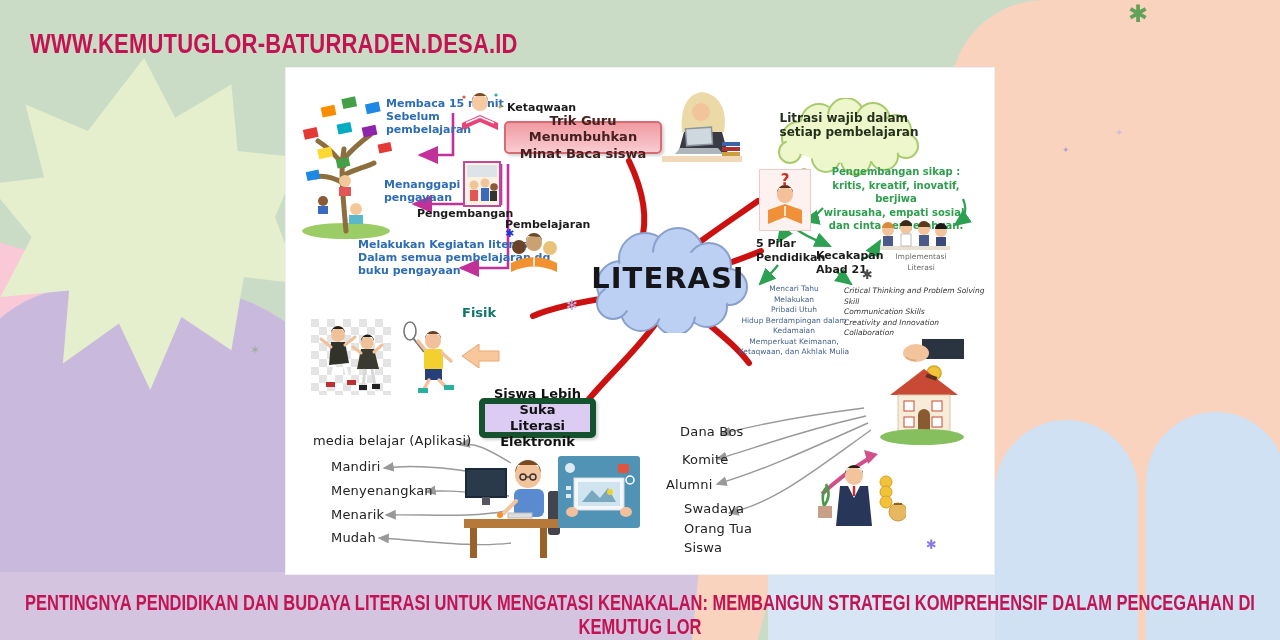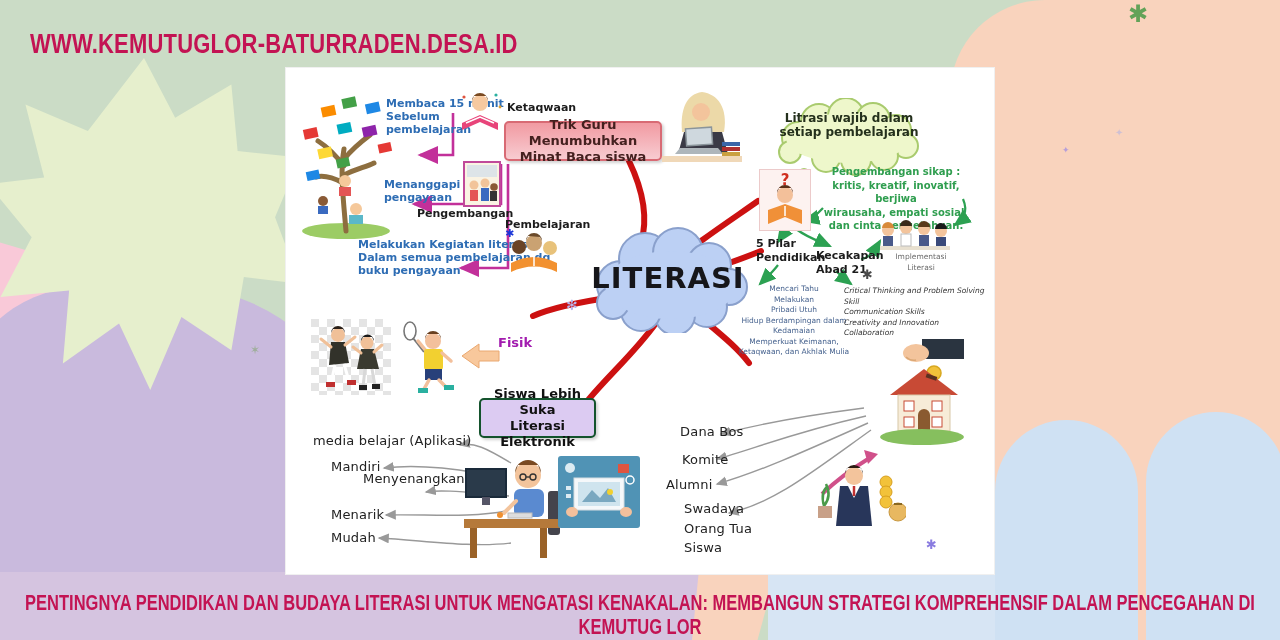--- a/index.html
+++ b/index.html
@@ -25,23 +25,23 @@
     transform:scaleY(1.3);transform-origin:top center;}
   
   .panel{left:285px;top:67px;width:710px;height:508px;background:#ffffff;z-index:5;border:1px solid #f0f0f0;box-sizing:border-box;}
   .panel *{box-sizing:border-box;}
   .ml{white-space:pre-line;}
   .blue-label{color:#2e6db4;font-weight:bold;font-size:11px;line-height:1.2;}
   .black-label{color:#1c1c1c;font-weight:bold;font-size:11px;}
   .node-box{display:flex;align-items:center;justify-content:center;text-align:center;border-radius:5px;line-height:1.25;}
   .pink-box{background:linear-gradient(#f19aa2,#f8ccd1);border:2px solid #d86a74;color:#44201f;font-weight:bold;font-size:13px;box-shadow:2px 2px 3px rgba(0,0,0,.18);}
   .orange-box{background:linear-gradient(#f3ae6e,#fbd9ae);border:1px solid #d89858;color:#3c3630;font-weight:bold;font-size:12px;box-shadow:2px 2px 3px rgba(0,0,0,.15);}
-  .purple-box{background:#dccbf2;border:2px solid #14532d;color:#111;font-weight:bold;font-size:13px;box-shadow:2px 2px 3px rgba(0,0,0,.18);}
+  .purple-box{background:#dccbf2;border:6px solid #14532d;color:#111;font-weight:bold;font-size:13px;box-shadow:2px 2px 3px rgba(0,0,0,.18);}
   .blue-box{background:#c6ebf7;border:2px solid #58808e;color:#173a66;font-weight:bold;font-size:13px;box-shadow:2px 2px 3px rgba(0,0,0,.15);}
-  .cloud-label{display:flex;align-items:center;justify-content:center;text-align:center;}
+  .cloud-label{display:flex;align-items:center;justify-content:center;}
   .list-item{color:#222;font-size:13px;letter-spacing:.2px;}
   .tiny{font-size:7.5px;line-height:1.4;}
   .pilar-list{color:#47638f;text-align:center;}
   .skills-list{color:#333;font-style:italic;}
   .impl-label{color:#6b6b6b;text-align:center;}
   .sikap{color:#2f9e4f;font-weight:bold;font-size:10px;line-height:1.35;text-align:center;}
   .star{z-index:8;line-height:1;}
   .checker{background:repeating-conic-gradient(#ffffff 0% 25%, #e4e4e4 0% 50%) 0 0/16px 16px;}
   svg{display:block;}
 </style>
@@ -153,38 +153,38 @@
           <circle cx="52" cy="60" r="14"></circle>
         <circle cx="16" cy="54" r="11"></circle>
           <circle cx="30" cy="76" r="5"></circle>
           <circle cx="22" cy="85" r="3"></circle>
       </g>
       <ellipse cx="74" cy="40" rx="62" ry="25" fill="#eef7cb"></ellipse>
     </svg>
     <div class="abs cloud-label ml" style="left:492px;top:30px;width:142px;height:54px;font-size:12px;font-weight:bold;color:#24301c;">Litrasi wajib dalam
 setiap pembelajaran</div>
 
-    <div class="abs node-box pink-box ml" style="left:218px;top:53px;width:158px;height:40px;">Trik Guru Menumbuhkan
+    <div class="abs node-box pink-box ml" style="left:218px;top:53px;width:158px;height:33px;">Trik Guru Menumbuhkan
 Minat Baca siswa</div>
     <div class="abs node-box purple-box ml" style="left:193px;top:330px;width:117px;height:40px;">Siswa Lebih Suka
 Literasi Elektronik</div>
 
     <div class="abs blue-label ml" style="left:100px;top:29px;">Membaca 15 menit
 Sebelum
 pembelajaran</div>
     <div class="abs black-label" style="left:221px;top:33px;">Ketaqwaan</div>
     <div class="abs blue-label ml" style="left:98px;top:110px;">Menanggapi buku
 pengayaan</div>
     <div class="abs black-label" style="left:131px;top:139px;">Pengembangan</div>
     <div class="abs blue-label ml" style="left:72px;top:170px;">Melakukan Kegiatan literasi
 Dalam semua  pembelajaran dg
 buku pengayaan</div>
     <div class="abs black-label" style="left:219px;top:150px;">Pembelajaran</div>
     <div class="abs star" style="left:219px;top:160px;font-size:11px;color:#1a35d8;">✱</div>
-    <div class="abs" style="left:176px;top:267px;font-size:13px;color:#a21caf;font-weight:bold;margin-left:36px;">Fisik</div>
+    <div class="abs" style="left:176px;top:237px;font-size:13px;color:#0f766e;font-weight:bold;">Fisik</div>
 
     <div class="abs black-label ml" style="left:470px;top:169px;text-align:left;line-height:1.3;">5 Pilar
 Pendidikan</div>
     <div class="abs black-label ml" style="left:530px;top:181px;line-height:1.3;">Kecakapan
 Abad 21</div>
     <div class="abs star" style="left:576px;top:200px;font-size:13px;color:#4a4a4a;">✱</div>
     <div class="abs tiny impl-label ml" style="left:600px;top:184px;width:70px;">Implementasi
 Literasi</div>
     <div class="abs tiny pilar-list ml" style="left:438px;top:216px;width:140px;">Mencari Tahu
 Melakukan
@@ -196,21 +196,21 @@
 Communication Skills
 Creativity and Innovation
 Collaboration</div>
     <div class="abs sikap ml" style="left:530px;top:97px;width:160px;">Pengembangan sikap :
 kritis, kreatif, inovatif, berjiwa
 wirausaha, empati sosial,
 dan cinta pengetahuan.</div>
 
     <div class="abs list-item" style="left:27px;top:365px;">media belajar (Aplikasi)</div>
     <div class="abs list-item" style="left:45px;top:391px;">Mandiri</div>
-    <div class="abs list-item" style="left:45px;top:403px;margin-left:32px;">Menyenangkan</div>
+    <div class="abs list-item" style="left:45px;top:415px;">Menyenangkan</div>
     <div class="abs list-item" style="left:45px;top:439px;">Menarik</div>
     <div class="abs list-item" style="left:45px;top:462px;">Mudah</div>
 
     <div class="abs list-item" style="left:394px;top:356px;">Dana Bos</div>
     <div class="abs list-item" style="left:396px;top:384px;">Komite</div>
     <div class="abs list-item" style="left:380px;top:409px;">Alumni</div>
     <div class="abs list-item ml" style="left:398px;top:431px;line-height:1.5;">Swadaya
 Orang Tua
 Siswa</div>
 

